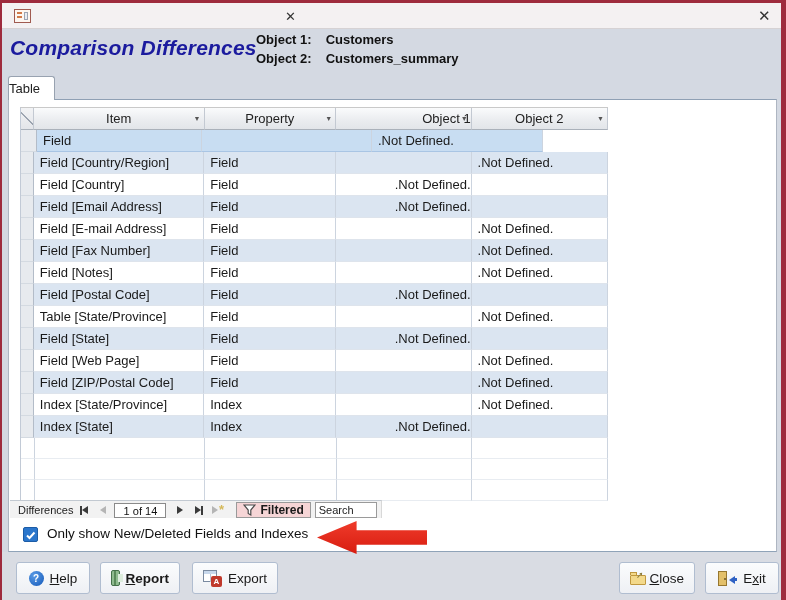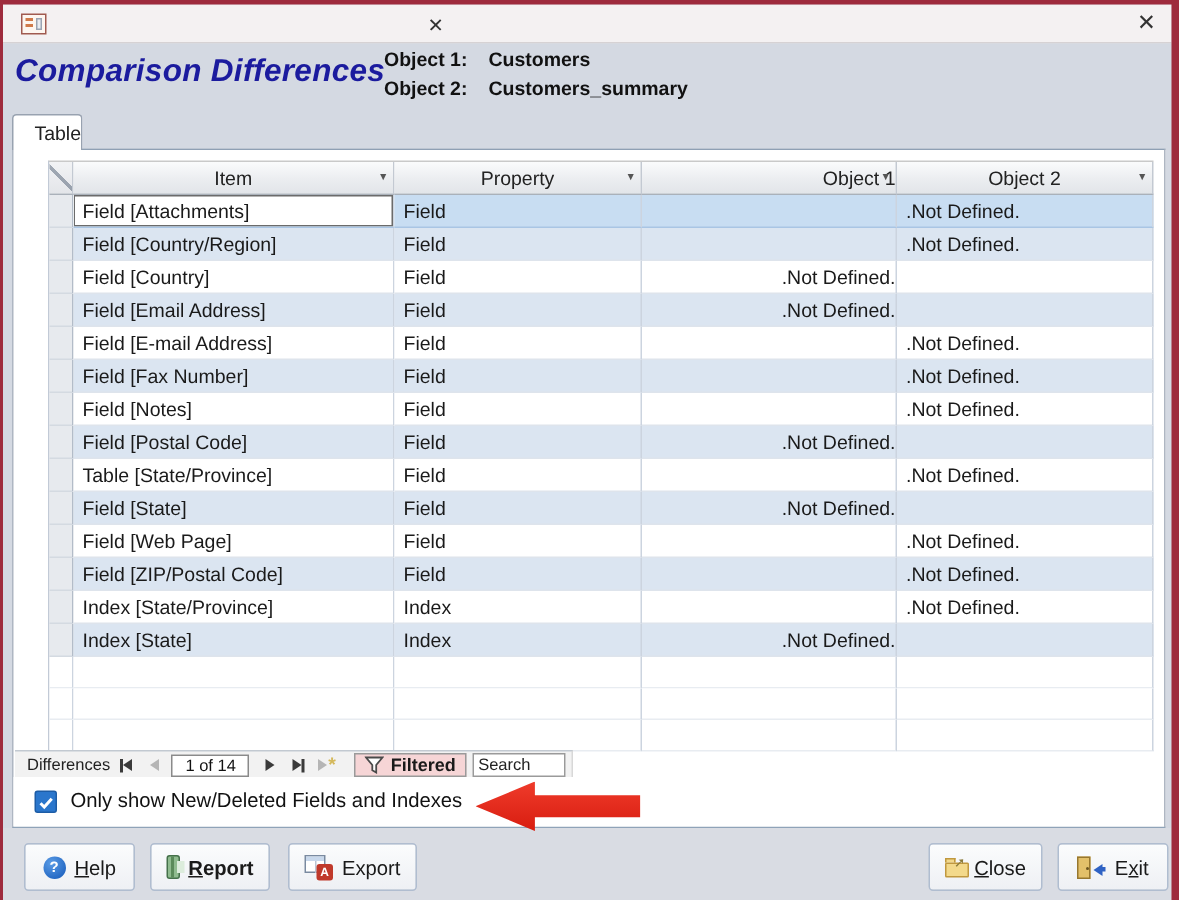--- a/index.html
+++ b/index.html
@@ -28,26 +28,26 @@
   
   .headerband { position:absolute; left:2px; top:29px; width:779px; height:42px; background:#d4d9e2; }
   .page-title { position:absolute; left:8px; top:7px; font-size:21px; font-weight:bold; font-style:italic; color:#1b1b9e; letter-spacing:.2px; }
   .objrow { position:absolute; left:254px; font-size:13px; color:#111;font-weight:bold; }
   .objrow .olabel { display:inline-block; width:66px; }
   .obj1 { top:3px; } .obj2 { top:22px; }
 
   
   .tab-table { position:absolute; left:8px; top:76px; width:47px; height:24px; background:#fff;
     border:1px solid #98a2b0; border-bottom:none; border-radius:3px 3px 0 0;
-    font-size:13px; color:#222; text-align:right; line-height:23px; z-index:3; }
+    font-size:13px; color:#222; text-align:left; line-height:23px; z-index:3; }
   .tabpage { position:absolute; left:8px; top:99px; width:769px; height:453px; background:#fff;
     border:1px solid #aeb6c2; border-top:1px solid #8fa0b4; border-bottom:1px solid #8fa3b8; z-index:2; }
 
   
-  .datasheet { position:absolute; left:11px; top:7px; width:737px; border-left:1px solid #c2cad6; border-top:1px solid #c9c9c9;margin-left:12px; }
+  .datasheet { position:absolute; left:11px; top:7px; width:588px; border-left:1px solid #c2cad6; border-top:1px solid #c9c9c9; }
   .dhead { display:flex; height:22px; }
   .hcell { position:relative; height:22px; background:linear-gradient(#fafbfc,#ebedf0 55%,#e2e5e9);
     border-right:1px solid #c3c9d2; border-bottom:1px solid #aab1ba; font-size:13px; color:#222;
     text-align:center; line-height:21px; }
   .harrow { position:absolute; right:3px; top:7px; font-size:7px; color:#555; line-height:8px; }
   .corner { background:linear-gradient(#f2f3f5,#e3e5e9),linear-gradient(45deg,transparent 46%,#aab2bc 46%,#aab2bc 54%,transparent 54%); background-blend-mode:multiply; }
   .col-rowhdr { width:16px; }
   .col-item { width:214px; }
   .col-prop { width:165px; }
   .col-o1 { width:170px;text-align:right; }
@@ -169,21 +169,20 @@
         <div class="hcell col-o1">
           <span>Object 1</span><span class="harrow">▼</span>
         </div>
         <div class="hcell col-o2">
           <span>Object 2</span><span class="harrow">▼</span>
         </div>
       </div>
       <div>
           <div class="ds-row sel">
             <div class="cell rowhdr col-rowhdr"></div>
-            <div class="cell col-item current">Field [Attachments]</div>
             <div class="cell col-prop">Field</div>
             <div class="cell col-o1"></div>
             <div class="cell col-o2">.Not Defined.</div>
           </div>
           <div class="ds-row alt">
             <div class="cell rowhdr col-rowhdr"></div>
             <div class="cell col-item">Field [Country/Region]</div>
             <div class="cell col-prop">Field</div>
             <div class="cell col-o1"></div>
             <div class="cell col-o2">.Not Defined.</div>

